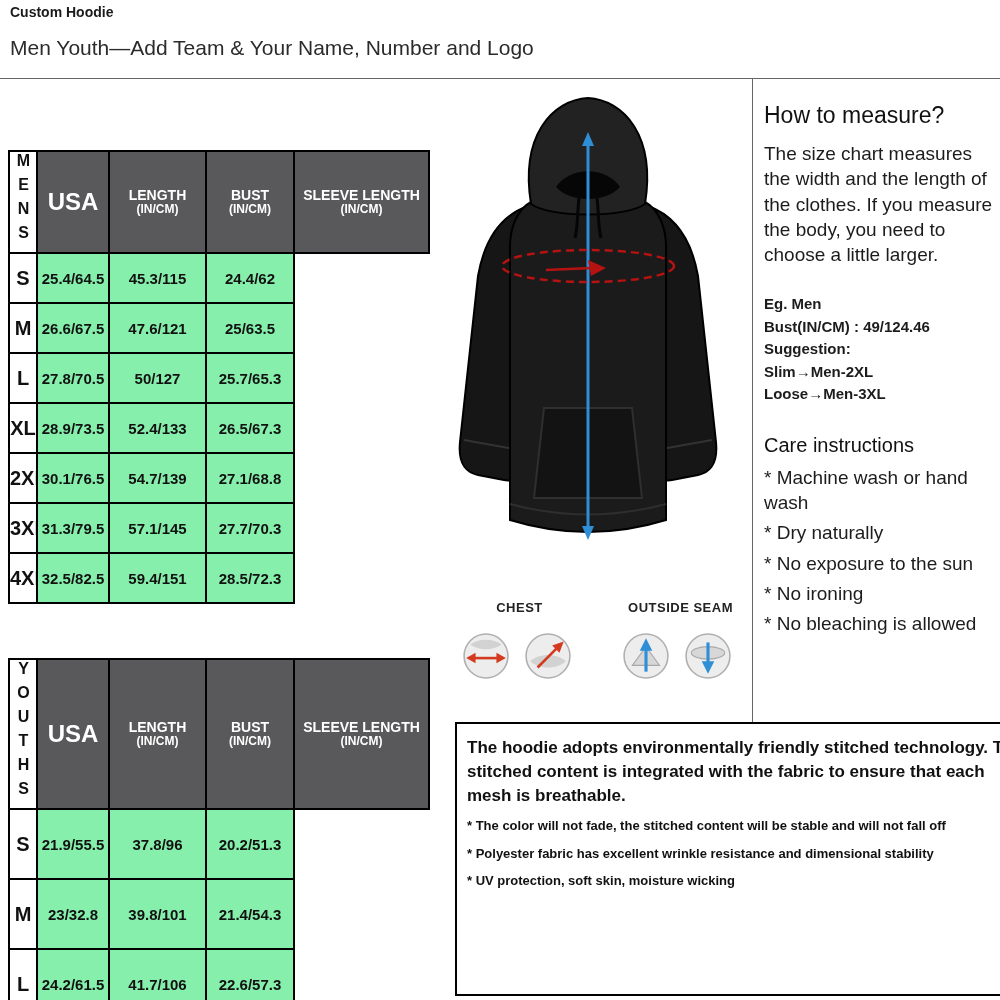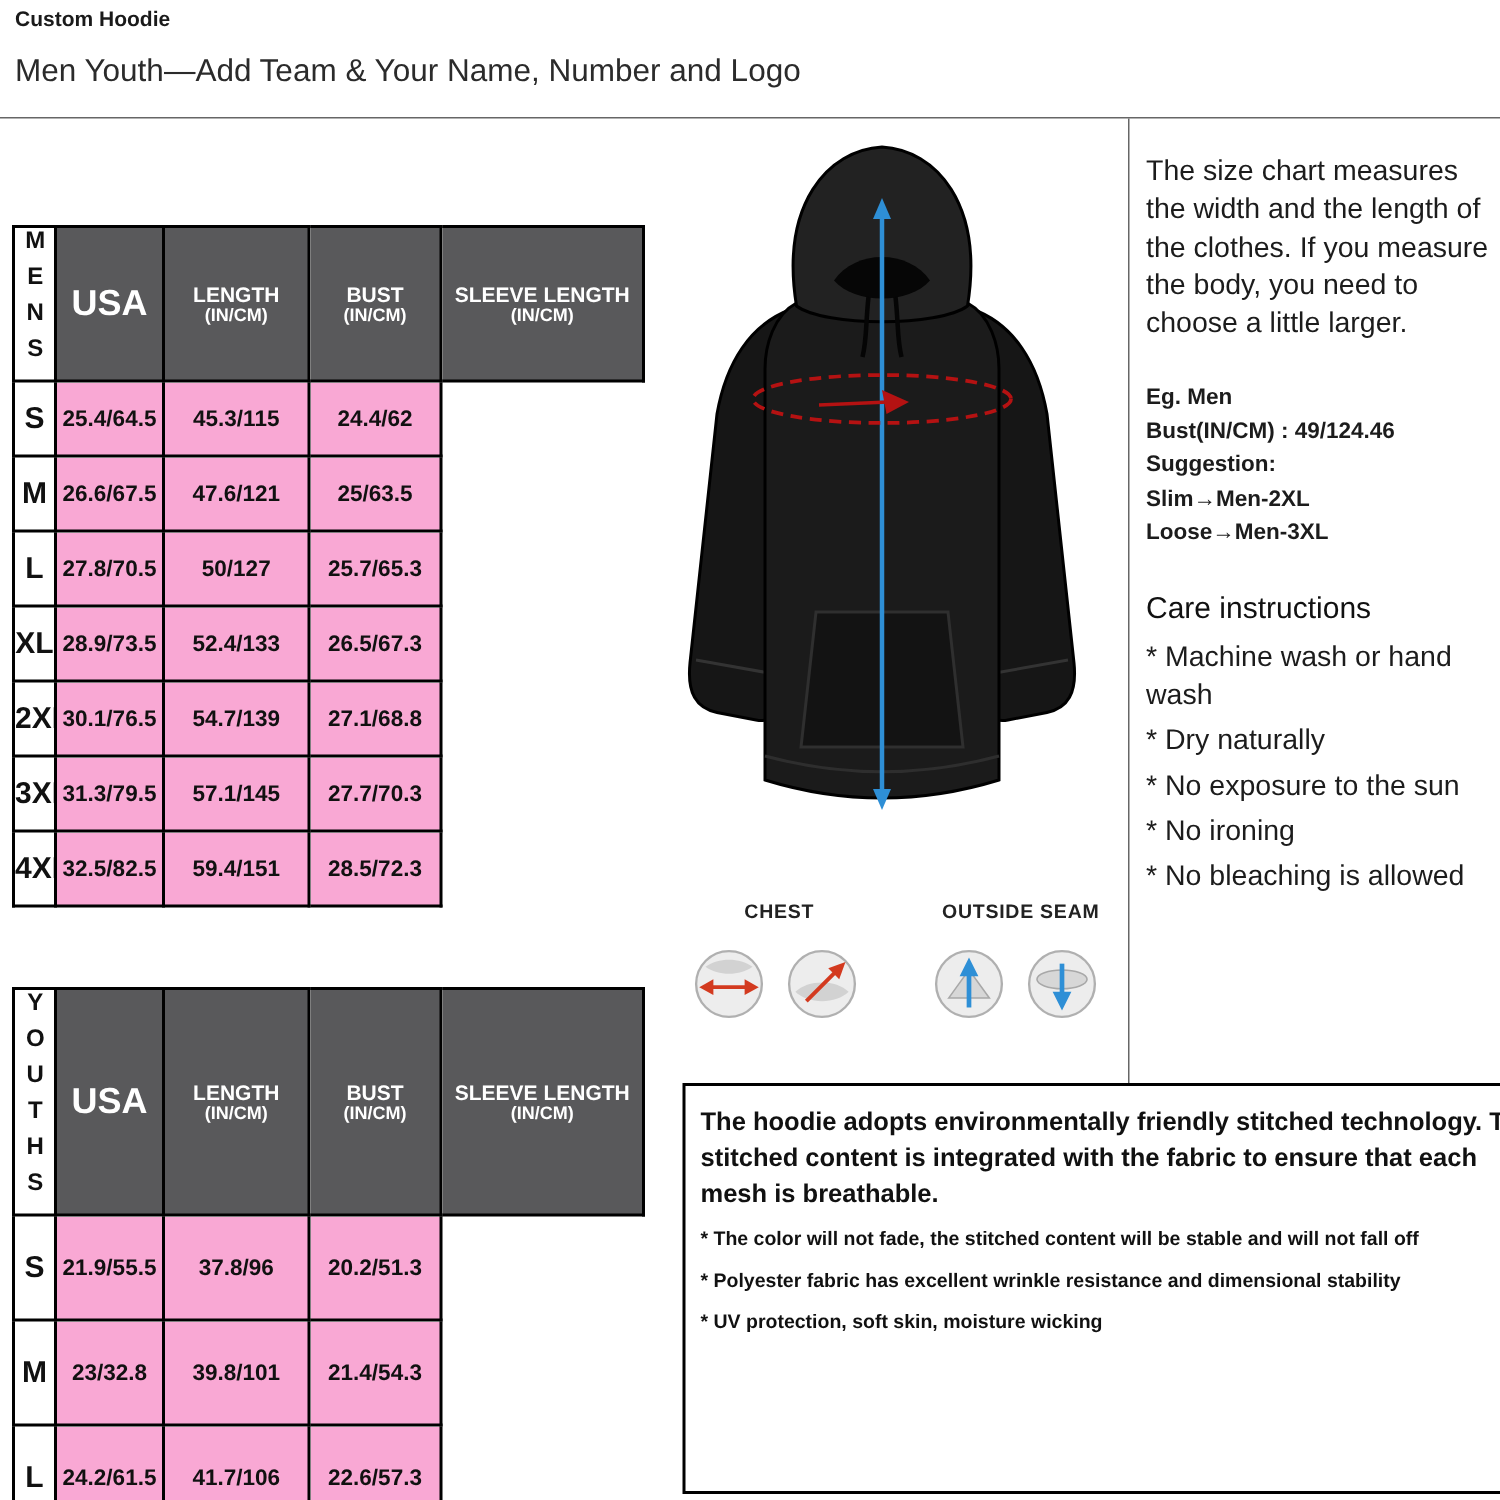--- a/index.html
+++ b/index.html
@@ -15,21 +15,21 @@
   .vline { position: absolute; left: 752px; top: 79px; height: 643px; border-left: 1px solid #666; }
 
   
   .size-table { position: absolute; border-collapse: collapse; table-layout: fixed; background: #fff; }
   .size-table th, .size-table td { border: 2px solid #000; text-align: center; vertical-align: middle; padding: 0; overflow: hidden; }
   .size-table th { background: #59595b; color: #fff; }
   .usa-head { font-size: 24px; font-weight: bold; margin-top: 22px; }
   .col-head .l1 { font-size: 14px; font-weight: bold; line-height: 1.15; }
   .col-head .l2 { font-size: 12px; font-weight: bold; line-height: 1.15; }
   .size-cell { font-weight: bold; font-size: 20px; background: #fff; }
-  .val { font-weight: bold; font-size: 15px; background: #f9a8d4; }
+  .val { font-weight: bold; font-size: 15px; background: #86efac; }
   .vcell { background: #fff; }
   .vcell span { writing-mode: vertical-lr; text-orientation: upright; font-weight: bold; font-size: 16px; letter-spacing: 7px; color: #111; }
   .mens-table { left: 8px; top: 150px; width: 420px; }
   .mens-table thead th, .mens-table .vcell { height: 52px; }
   .mens-table tbody td { height: 48px; }
   .youth-table { left: 8px; top: 658px; width: 420px; }
   .youth-table thead th { height: 52px; }
   .youth-table tbody td { height: 68px; }
 
   
@@ -243,20 +243,21 @@
   </svg>
 
   <svg class="micon" style="left:684px" viewBox="0 0 46 46">
     <circle cx="23" cy="23" r="21" fill="#ededed" stroke="#b0b0b0" stroke-width="1.5"></circle>
     <ellipse cx="23" cy="20" rx="16" ry="6" fill="#d7d7d7" stroke="#a8a8a8" stroke-width="1"></ellipse>
     <line x1="23" y1="10" x2="23" y2="30" stroke="#2e8fd6" stroke-width="3"></line>
     <path d="M23 40 L17 28 L29 28 Z" fill="#2e8fd6"></path>
   </svg>
 
   <div class="howto">
+    <div class="howto-heading">How to measure?</div>
     <div class="howto-body">The size chart measures the width and the length of the clothes.  If you measure the body, you need to choose a little larger.</div>
     <div class="example">
       <div>Eg. Men</div>
       <div>Bust(IN/CM) : 49/124.46</div>
       <div>Suggestion:</div>
       <div>Slim→Men-2XL</div>
       <div>Loose→Men-3XL</div>
     </div>
     <div class="care-heading">Care instructions</div>
     <div class="care-list">

